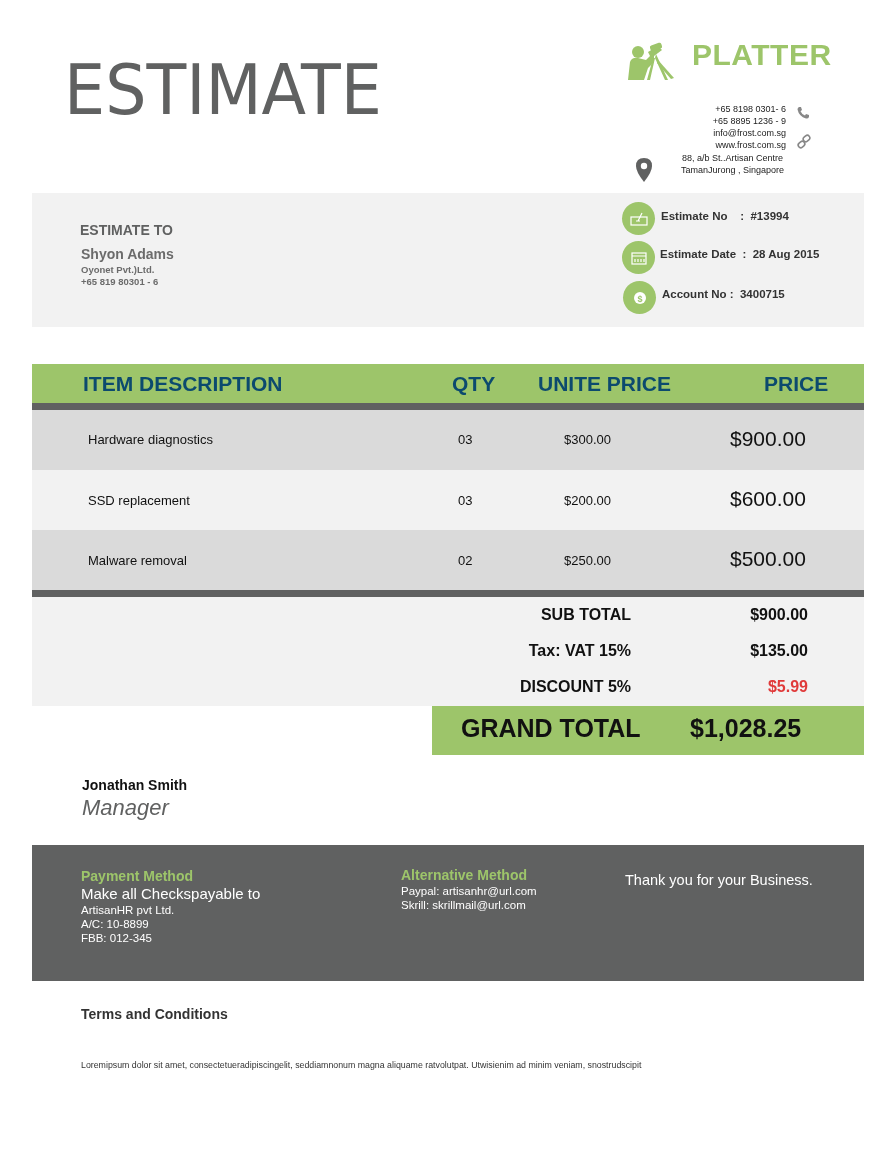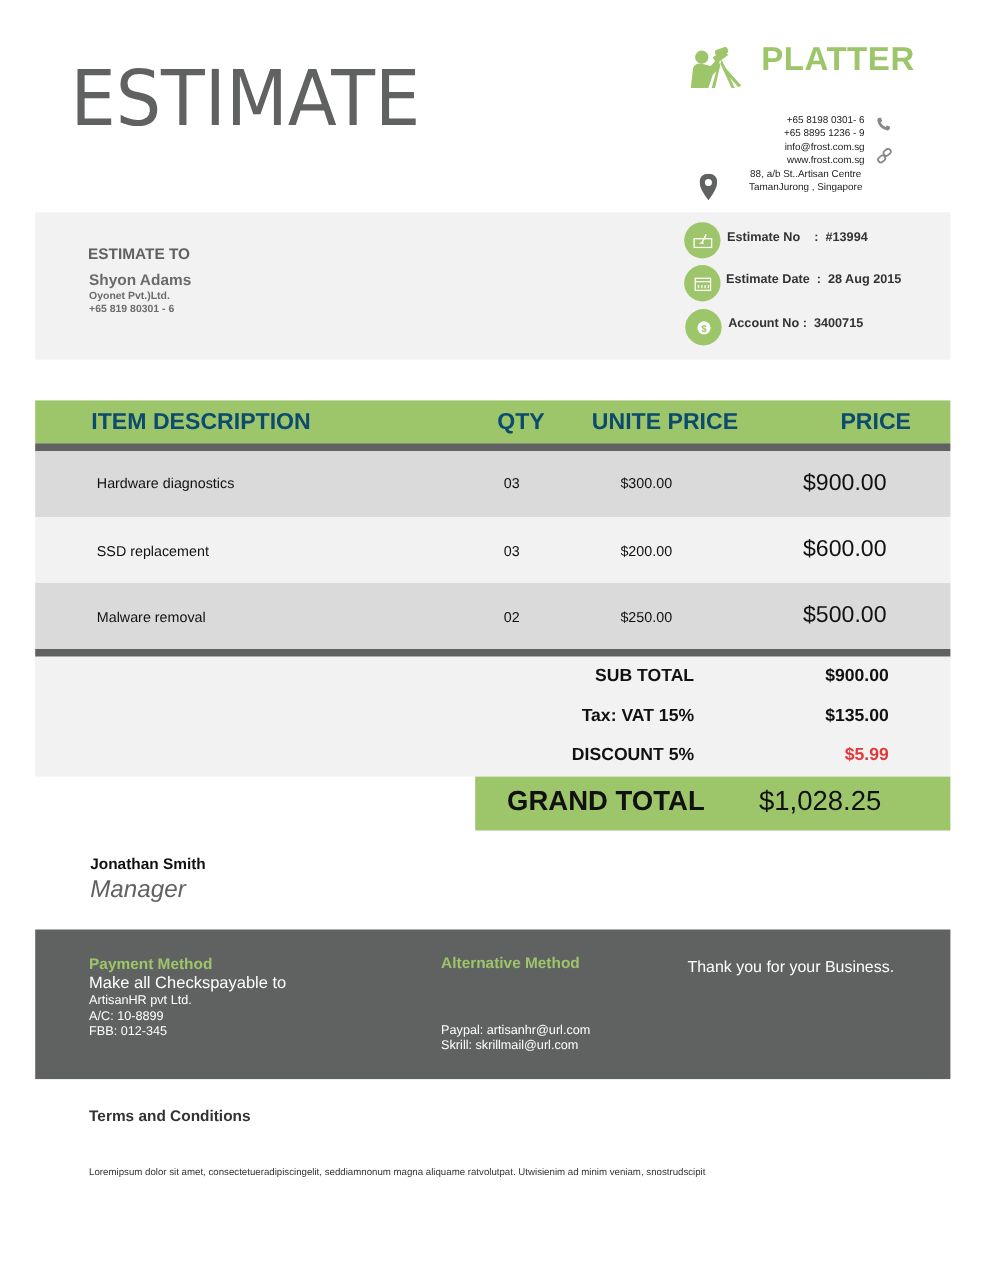--- a/index.html
+++ b/index.html
@@ -36,21 +36,21 @@
   .dark-bar { left: 32px; width: 832px; height: 7px; background: #606161; }
   .row { left: 32px; width: 832px; height: 60px; }
   .cell { font-size: 13px; color: #111; }
   .price { font-size: 21px; color: #111; }
 
   .summary-bg { left: 32px; top: 597px; width: 832px; height: 109px; background: #f2f2f2; }
   .sum-label { font-size: 16px; font-weight: bold; color: #111; text-align: right; width: 200px; }
   .sum-value { font-size: 16px; font-weight: bold; color: #111; text-align: right; width: 150px; }
   .grand-bg { left: 432px; top: 706px; width: 432px; height: 49px; background: #9dc56a; }
   .grand-label { left: 461px; top: 714px; font-size: 25px; font-weight: bold; color: #111; }
-  .grand-value { left: 690px; top: 714px; font-size: 25px; font-weight: normal; color: #111; }
+  .grand-value { left: 690px; top: 714px; font-size: 25px; font-weight: bold; color: #111; }
 
   
   .sig-name { left: 82px; top: 777px; font-size: 14px; font-weight: bold; color: #111; }
   .sig-title { left: 82px; top: 795px; font-size: 22px; font-style: italic; color: #606161; }
 
   
   .footer { left: 32px; top: 845px; width: 832px; height: 136px; background: #606161; }
   .f-head { font-size: 14px; font-weight: bold; color: #9dc56a; }
   .f-big { font-size: 15px; color: #fff; }
   .f-small { font-size: 11.5px; color: #fff; line-height: 14px; }
@@ -188,21 +188,21 @@
 <div class="abs footer"></div>
 <div class="abs f-head" style="left:81px;top:868px;">Payment Method</div>
 <div class="abs f-big" style="left:81px;top:885px;">Make all Checkspayable to</div>
 <div class="abs f-small" style="left:81px;top:903px;">
   <div>ArtisanHR pvt Ltd.</div>
   <div>A/C: 10-8899</div>
   <div>FBB: 012-345</div>
 </div>
 
 <div class="abs f-head" style="left:401px;top:867px;">Alternative Method</div>
-<div class="abs f-small" style="left:401px;top:884px;margin-top:46px;">
+<div class="abs f-small" style="left:401px;top:884px;">
   <div>Paypal: artisanhr@url.com</div>
   <div>Skrill: skrillmail@url.com</div>
 </div>
 
 <div class="abs thanks">Thank you for your Business.</div>
 
 <div class="abs terms-title">Terms and Conditions</div>
 <div class="abs terms-text">Loremipsum dolor sit amet, consectetueradipiscingelit, seddiamnonum magna aliquame ratvolutpat. Utwisienim ad minim veniam, snostrudscipit</div>
 
 </body></html>

